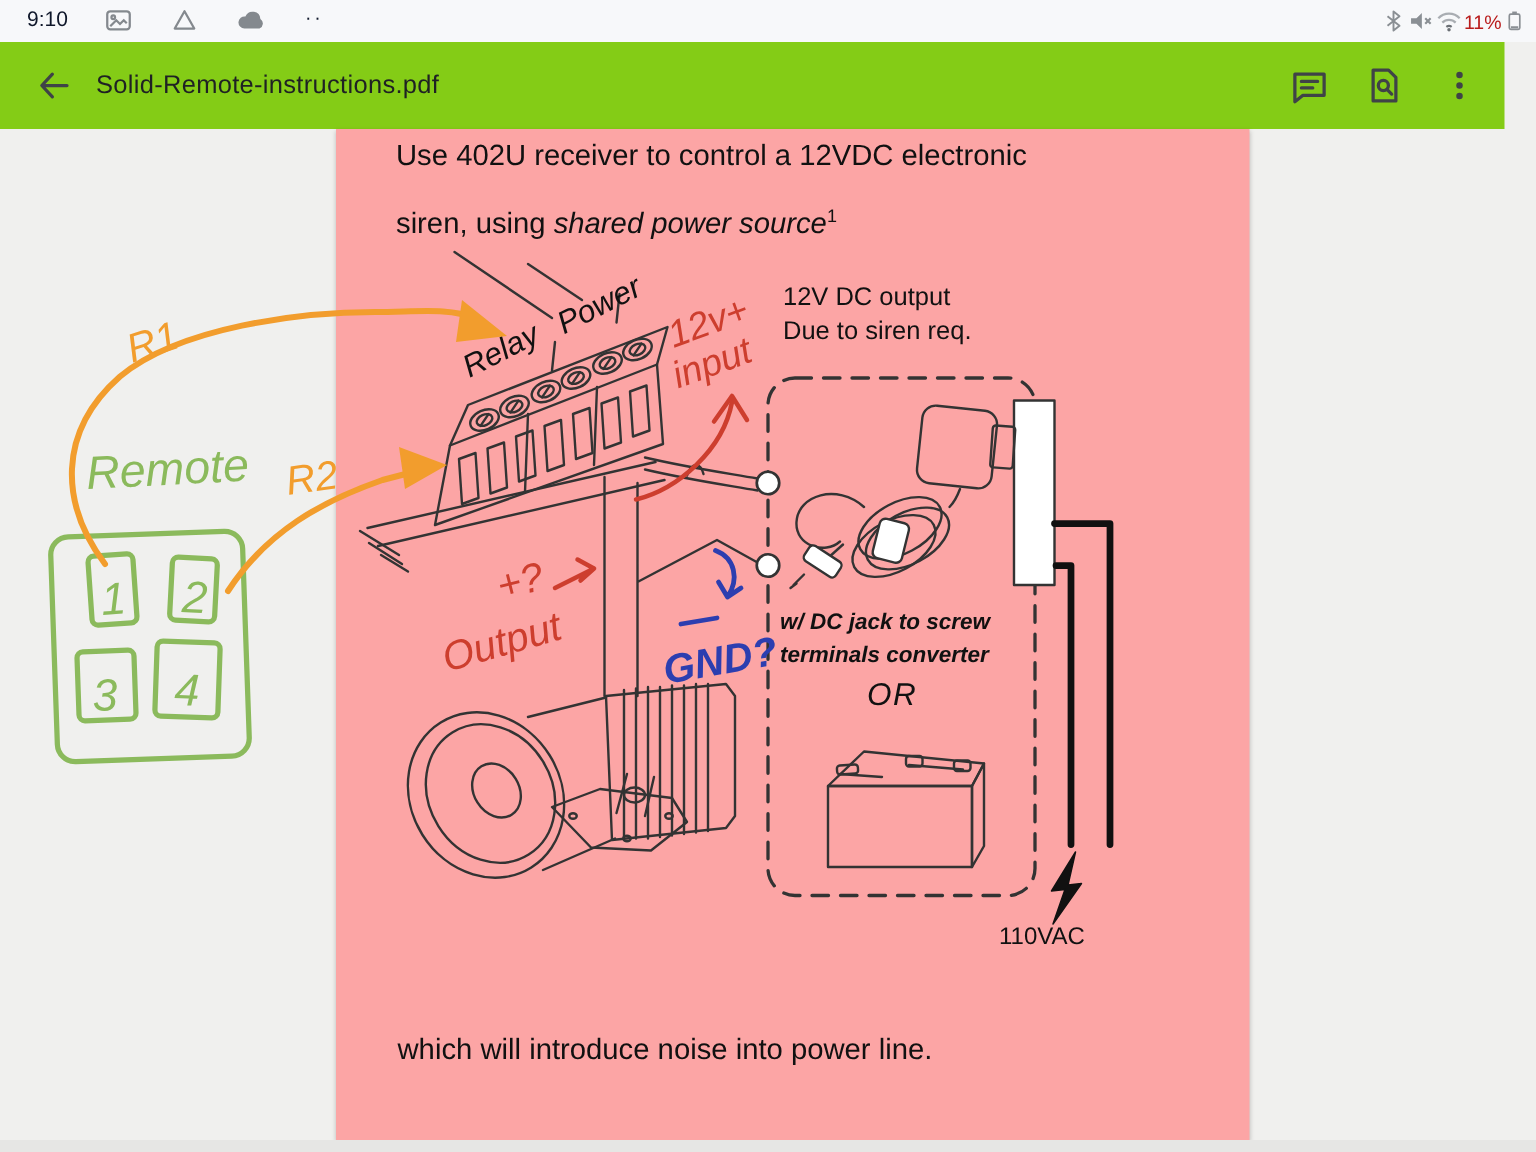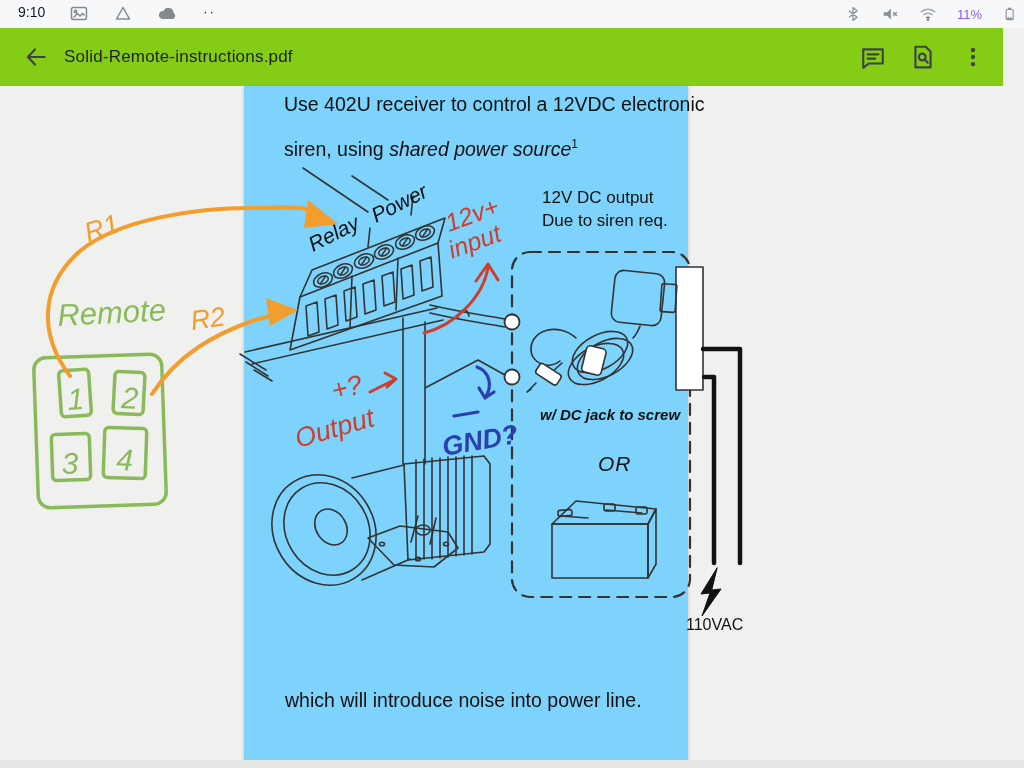--- a/index.html
+++ b/index.html
@@ -1,27 +1,27 @@
 <!DOCTYPE html>
 <html><head>
 <meta charset="utf-8">
 <style>
   html,body{margin:0;padding:0;}
   body{width:1024px;height:768px;overflow:hidden;font-family:"Liberation Sans",sans-serif;background:#f0f0ee;}
   .status-bar{position:absolute;left:0;top:0;width:1024px;height:28px;background:#f7f8fa;display:flex;align-items:center;justify-content:space-between;padding:0;box-sizing:border-box;}
   .sb-left{display:flex;align-items:flex-start;gap:24px;margin-left:18px;color:#0f172a;font-size:14px;}
-  .sb-right{display:flex;align-items:center;gap:20px;margin-right:8px;color:#8b5cf6;font-size:13px;}
+  .sb-right{display:flex;align-items:center;gap:1px;margin-right:8px;color:#b91c1c;font-size:13px;}
   .sb-icon{display:inline-flex;align-items:center;}
   .app-bar{position:absolute;left:0;top:28px;width:1003px;height:58px;background:#84cc16;display:flex;align-items:center;box-sizing:border-box;}
   .back-btn{width:48px;height:48px;margin-left:12px;display:flex;align-items:center;justify-content:center;cursor:pointer;}
   .app-title{font-size:17px;color:#1f2124;margin-left:4px;letter-spacing:.2px;}
   .appbar-actions{margin-left:auto;display:flex;align-items:center;gap:10px;margin-right:10px;}
   .action-btn{width:40px;height:40px;display:flex;align-items:center;justify-content:center;cursor:pointer;}
   .canvas{position:absolute;left:0;top:86px;width:1024px;height:682px;background:#f0f0ee;}
-  .pdf-page{position:absolute;left:244px;top:0;width:444px;height:674px;background:#7dd3fc;box-shadow:0 1px 3px rgba(0,0,0,.22);}
+  .pdf-page{position:absolute;left:224px;top:0;width:609px;height:674px;background:#fca5a5;box-shadow:0 1px 3px rgba(0,0,0,.22);}
   .page-gap{position:absolute;left:0;top:674px;width:1024px;height:8px;background:#e6e6e4;}
   .doc-text{position:absolute;color:#111;white-space:nowrap;}
   .h1{left:40px;top:7px;font-size:19.5px;}
   .h2{left:40px;top:51px;font-size:19.5px;}
   .h2 .it{font-style:italic;}
   .h2 sup{font-size:12px;}
   .note12v{left:298px;top:100px;font-size:17px;line-height:23px;}
   .conv{left:296px;top:318px;font-size:15px;line-height:22px;font-style:italic;font-weight:bold;}
   .or{left:354px;top:366px;font-size:21px;letter-spacing:1px;font-style:italic;}
   .vac{left:442px;top:530px;font-size:16px;}
@@ -121,20 +121,21 @@
 <div class="canvas">
   <div class="pdf-page">
     <div class="doc-text h1">Use 402U receiver to control a 12VDC electronic</div>
     <div class="doc-text h2"><span>siren, using </span><span class="it">shared power source</span><sup>1</sup></div>
     <div class="doc-text note12v">
       <div>12V DC output</div>
       <div>Due to siren req.</div>
     </div>
     <div class="doc-text conv">
       <div>w/ DC jack to screw</div>
+      <div>terminals converter</div>
     </div>
     <div class="doc-text or">OR</div>
     <div class="doc-text vac">110VAC</div>
     <div class="doc-text fn2">which will introduce noise into power line.</div>
   </div>
   <div class="page-gap"></div>
 
   <svg class="overlay" viewBox="0 0 1024 682" width="1024" height="682">
 
     <g stroke="#333" stroke-width="1.6" fill="none" stroke-linecap="round" stroke-linejoin="round">

